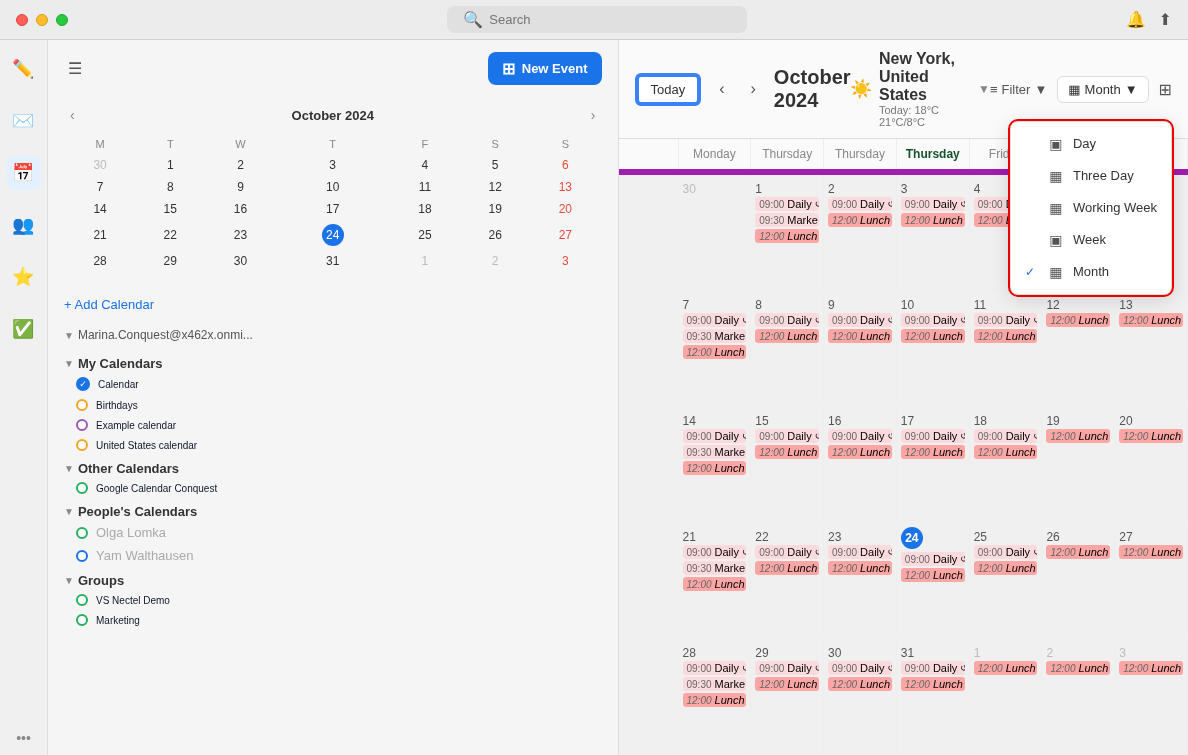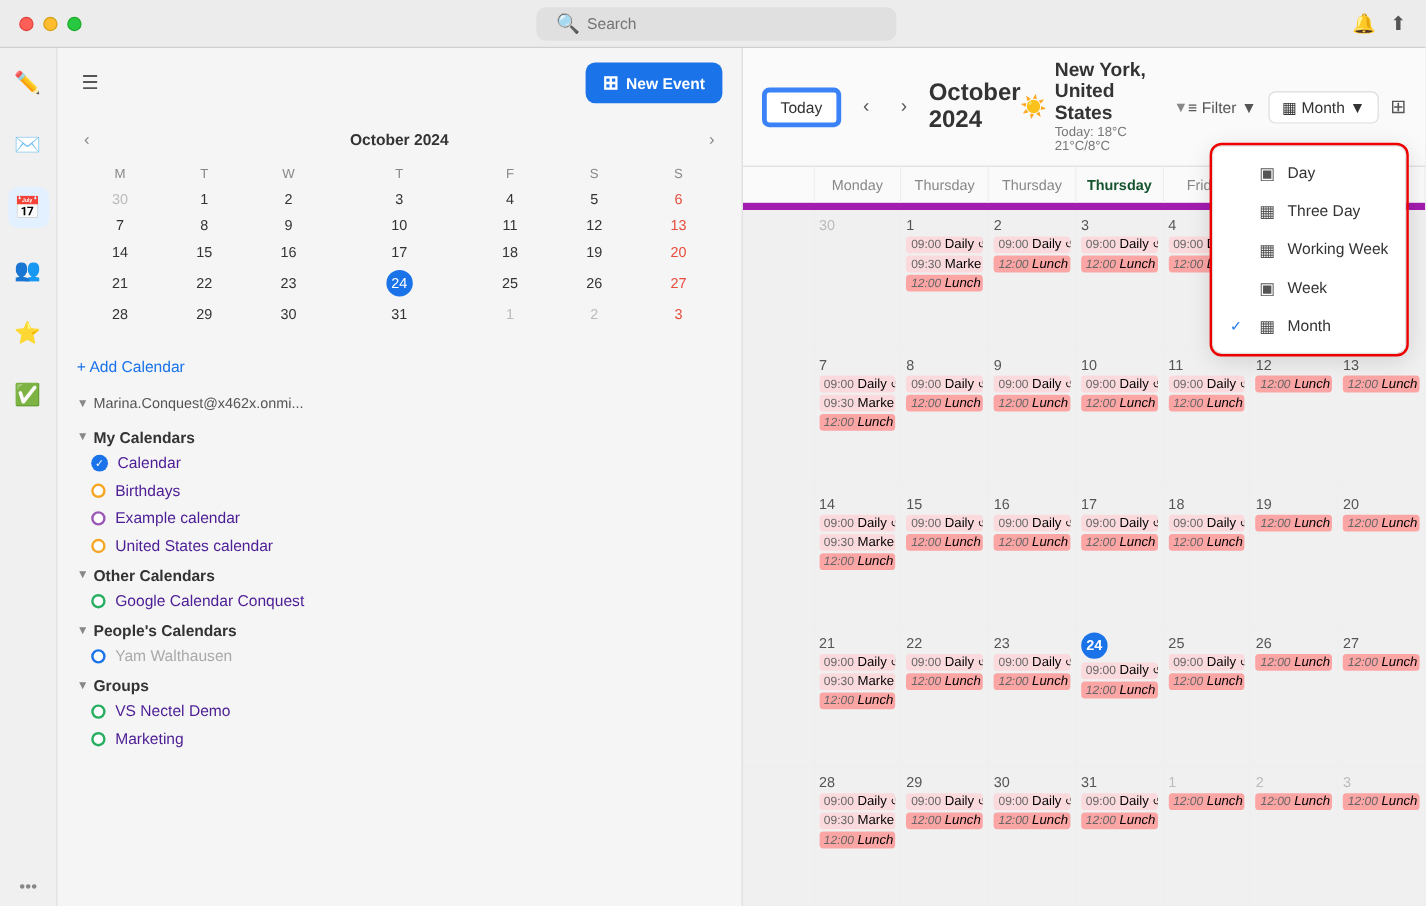--- a/index.html
+++ b/index.html
@@ -40,21 +40,21 @@
     .sidebar-account { padding: 4px 8px; }
     .sidebar-account-header { display: flex; align-items: center; gap: 4px; cursor: pointer; padding: 4px 0; }
     .sidebar-account-name { font-size: 12px; color: #555; font-weight: 500; white-space: nowrap; overflow: hidden; text-overflow: ellipsis; max-width: 220px; }
     .sidebar-section-header { display: flex; align-items: center; gap: 4px; cursor: pointer; padding: 6px 0 2px 8px; }
     .sidebar-section-title { font-size: 13px; font-weight: 700; color: #333; }
     .chevron { font-size: 10px; color: #888; }
     .sidebar-cal-item { display: flex; align-items: center; gap: 8px; padding: 4px 8px 4px 20px; cursor: pointer; border-radius: 6px; }
     .cal-dot { width: 12px; height: 12px; border-radius: 50%; flex-shrink: 0; }
     .cal-dot-check { width: 14px; height: 14px; border-radius: 50%; background: #1a73e8; display: flex; align-items: center; justify-content: center; flex-shrink: 0; }
     .cal-dot-check::after { content: '✓'; color: white; font-size: 9px; }
-    .cal-label { font-size: 13px; color: #4c1d95; text-align: right; }
+    .cal-label { font-size: 10px; color: #0f172a; text-align: right; }
     .cal-label-blur { font-size: 13px; color: #aaa; }
 
     
     .main-content { flex: 1; display: flex; flex-direction: column; overflow: hidden; }
 
     
     .cal-toolbar { display: flex; align-items: center; justify-content: space-between; padding: 10px 16px; background: #fafafa; border-bottom: 1px solid #ddd; }
     .cal-toolbar-left { display: flex; align-items: center; gap: 10px; }
     .today-btn { background: white; border: 4px solid #3b82f6; border-radius: 6px; padding: 5px 12px; font-size: 13px; cursor: pointer; color: #333; font-weight: 500; }
     .nav-btn { background: none; border: none; color: #555; font-size: 16px; cursor: pointer; padding: 4px 8px; }
@@ -255,20 +255,24 @@
             <span class="cal-label">Google Calendar Conquest</span>
           </div>
         </div>
 
       <div class="sidebar-section-header">
         <span class="chevron">▼</span>
         <span class="sidebar-section-title">People's Calendars</span>
       </div>
       <div id="peoples-calendars-list">
           <div class="sidebar-cal-item">
+            <div class="cal-dot" style="background: white; border: 2px solid rgb(39, 174, 96);"></div>
+            <span class="cal-label-blur">Olga Lomka</span>
+          </div>
+          <div class="sidebar-cal-item">
             <div class="cal-dot" style="background: white; border: 2px solid rgb(26, 115, 232);"></div>
             <span class="cal-label-blur">Yam Walthausen</span>
           </div>
         </div>
 
       <div class="sidebar-section-header">
         <span class="chevron">▼</span>
         <span class="sidebar-section-title">Groups</span>
       </div>
       <div id="groups-list">

